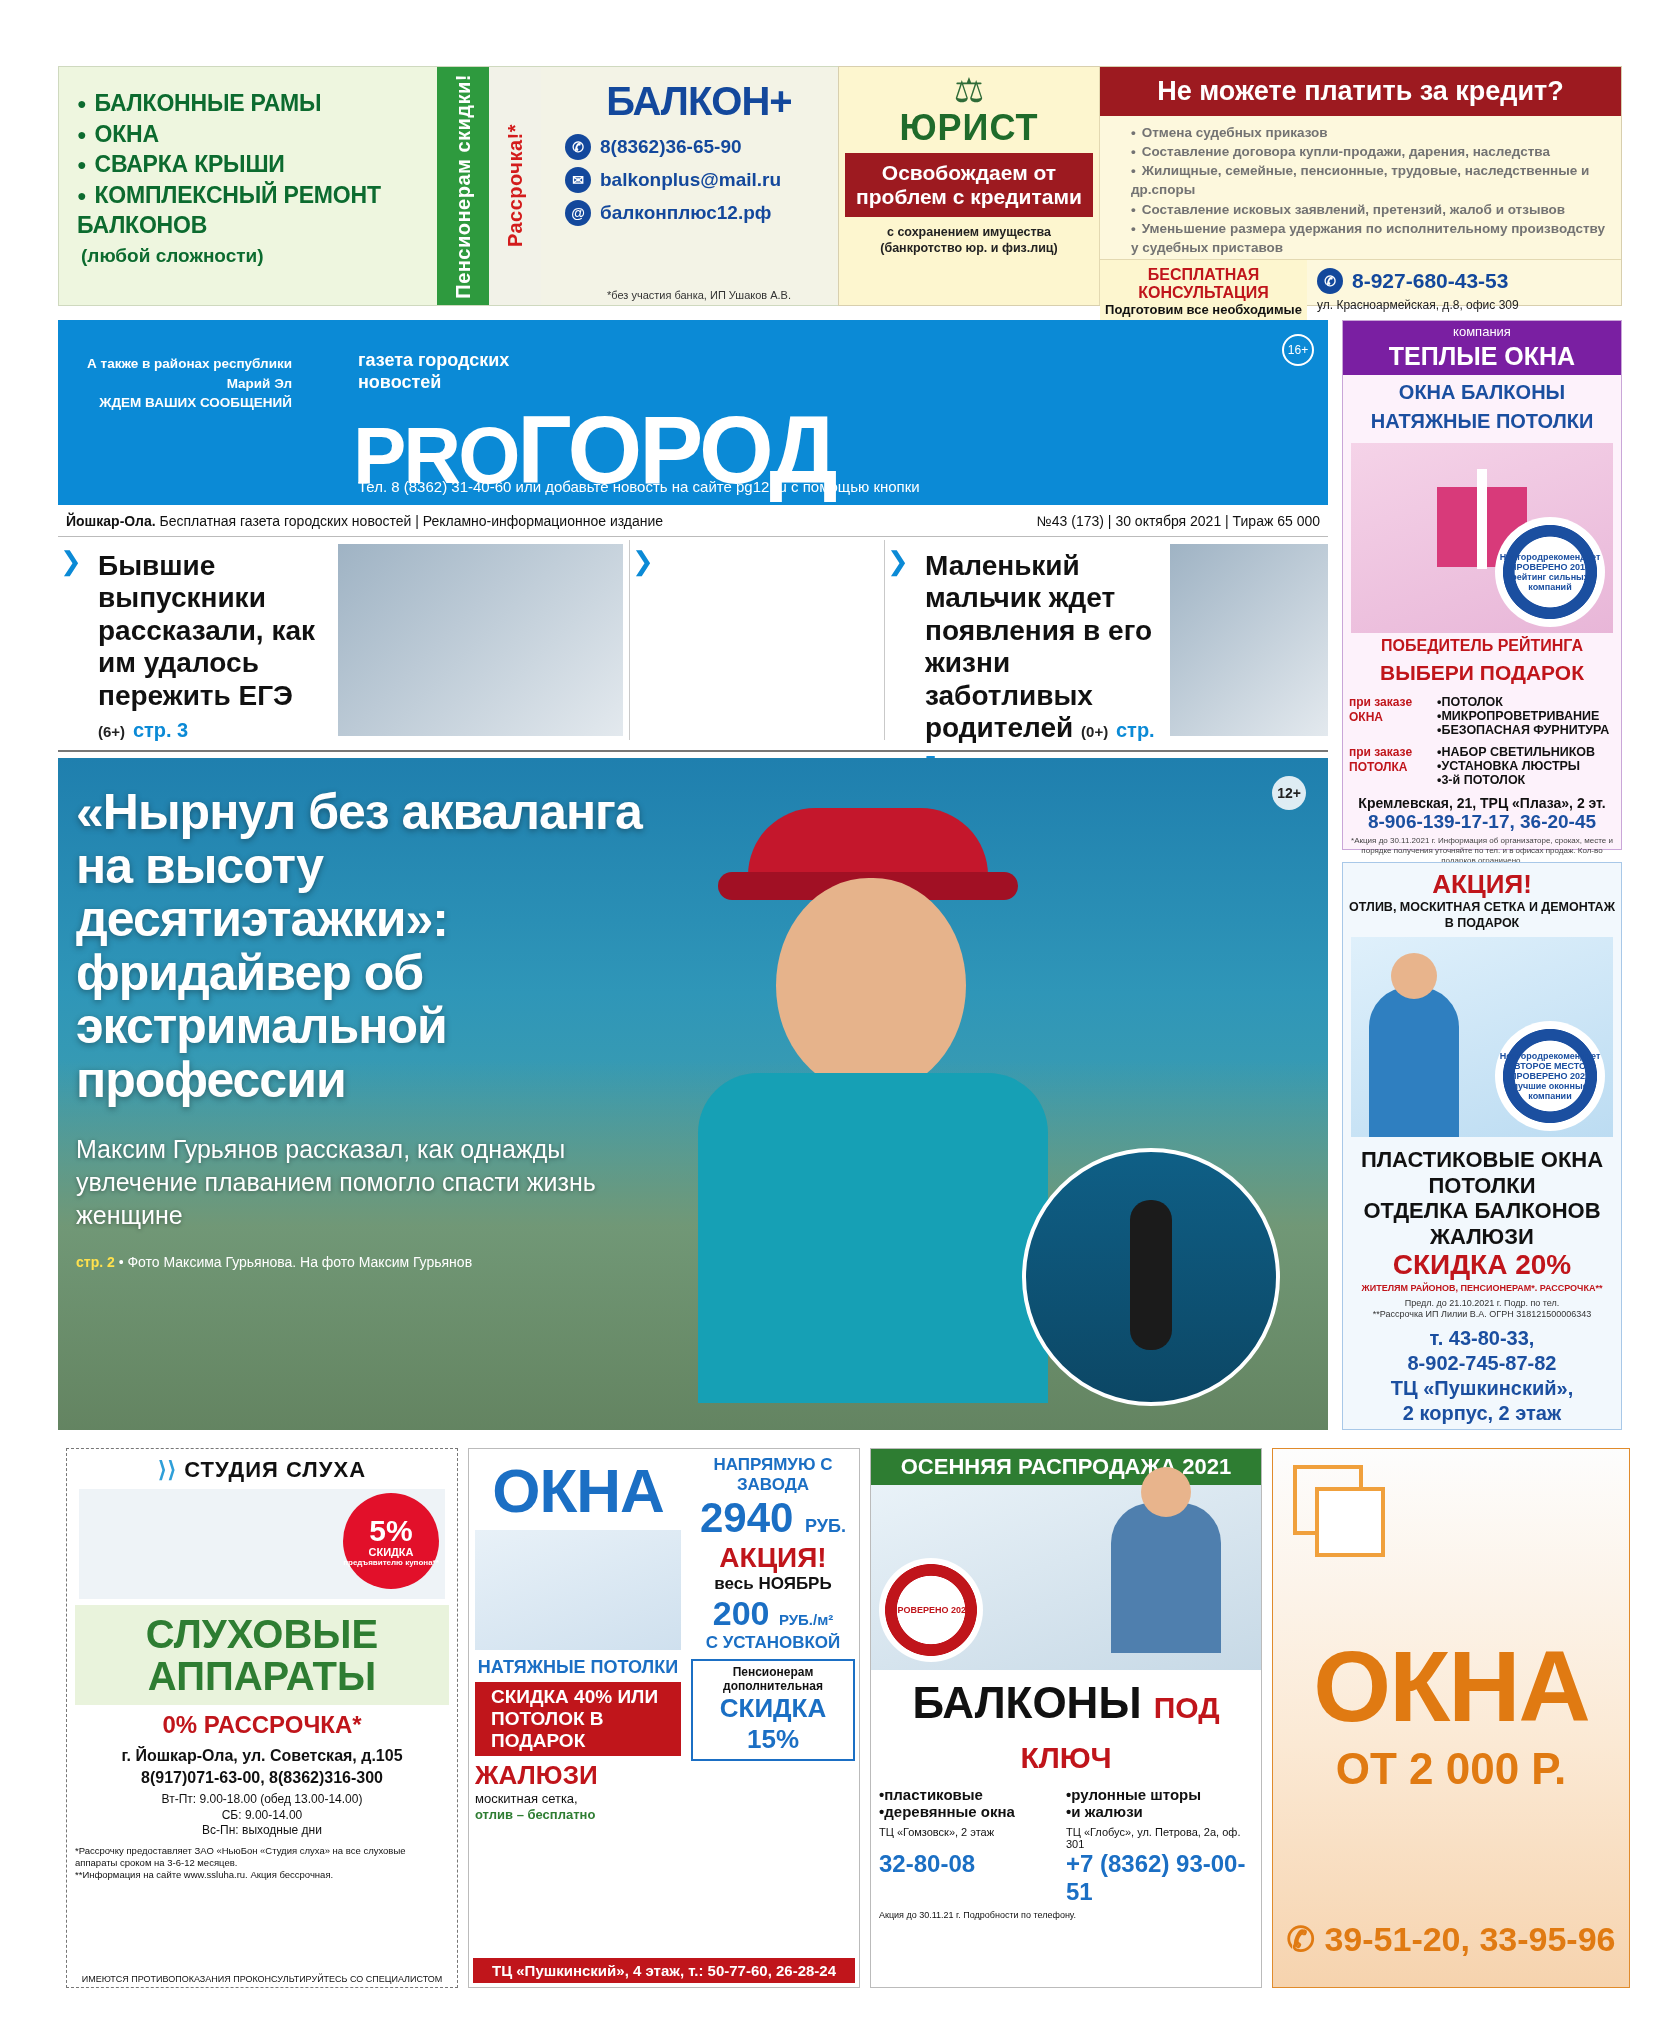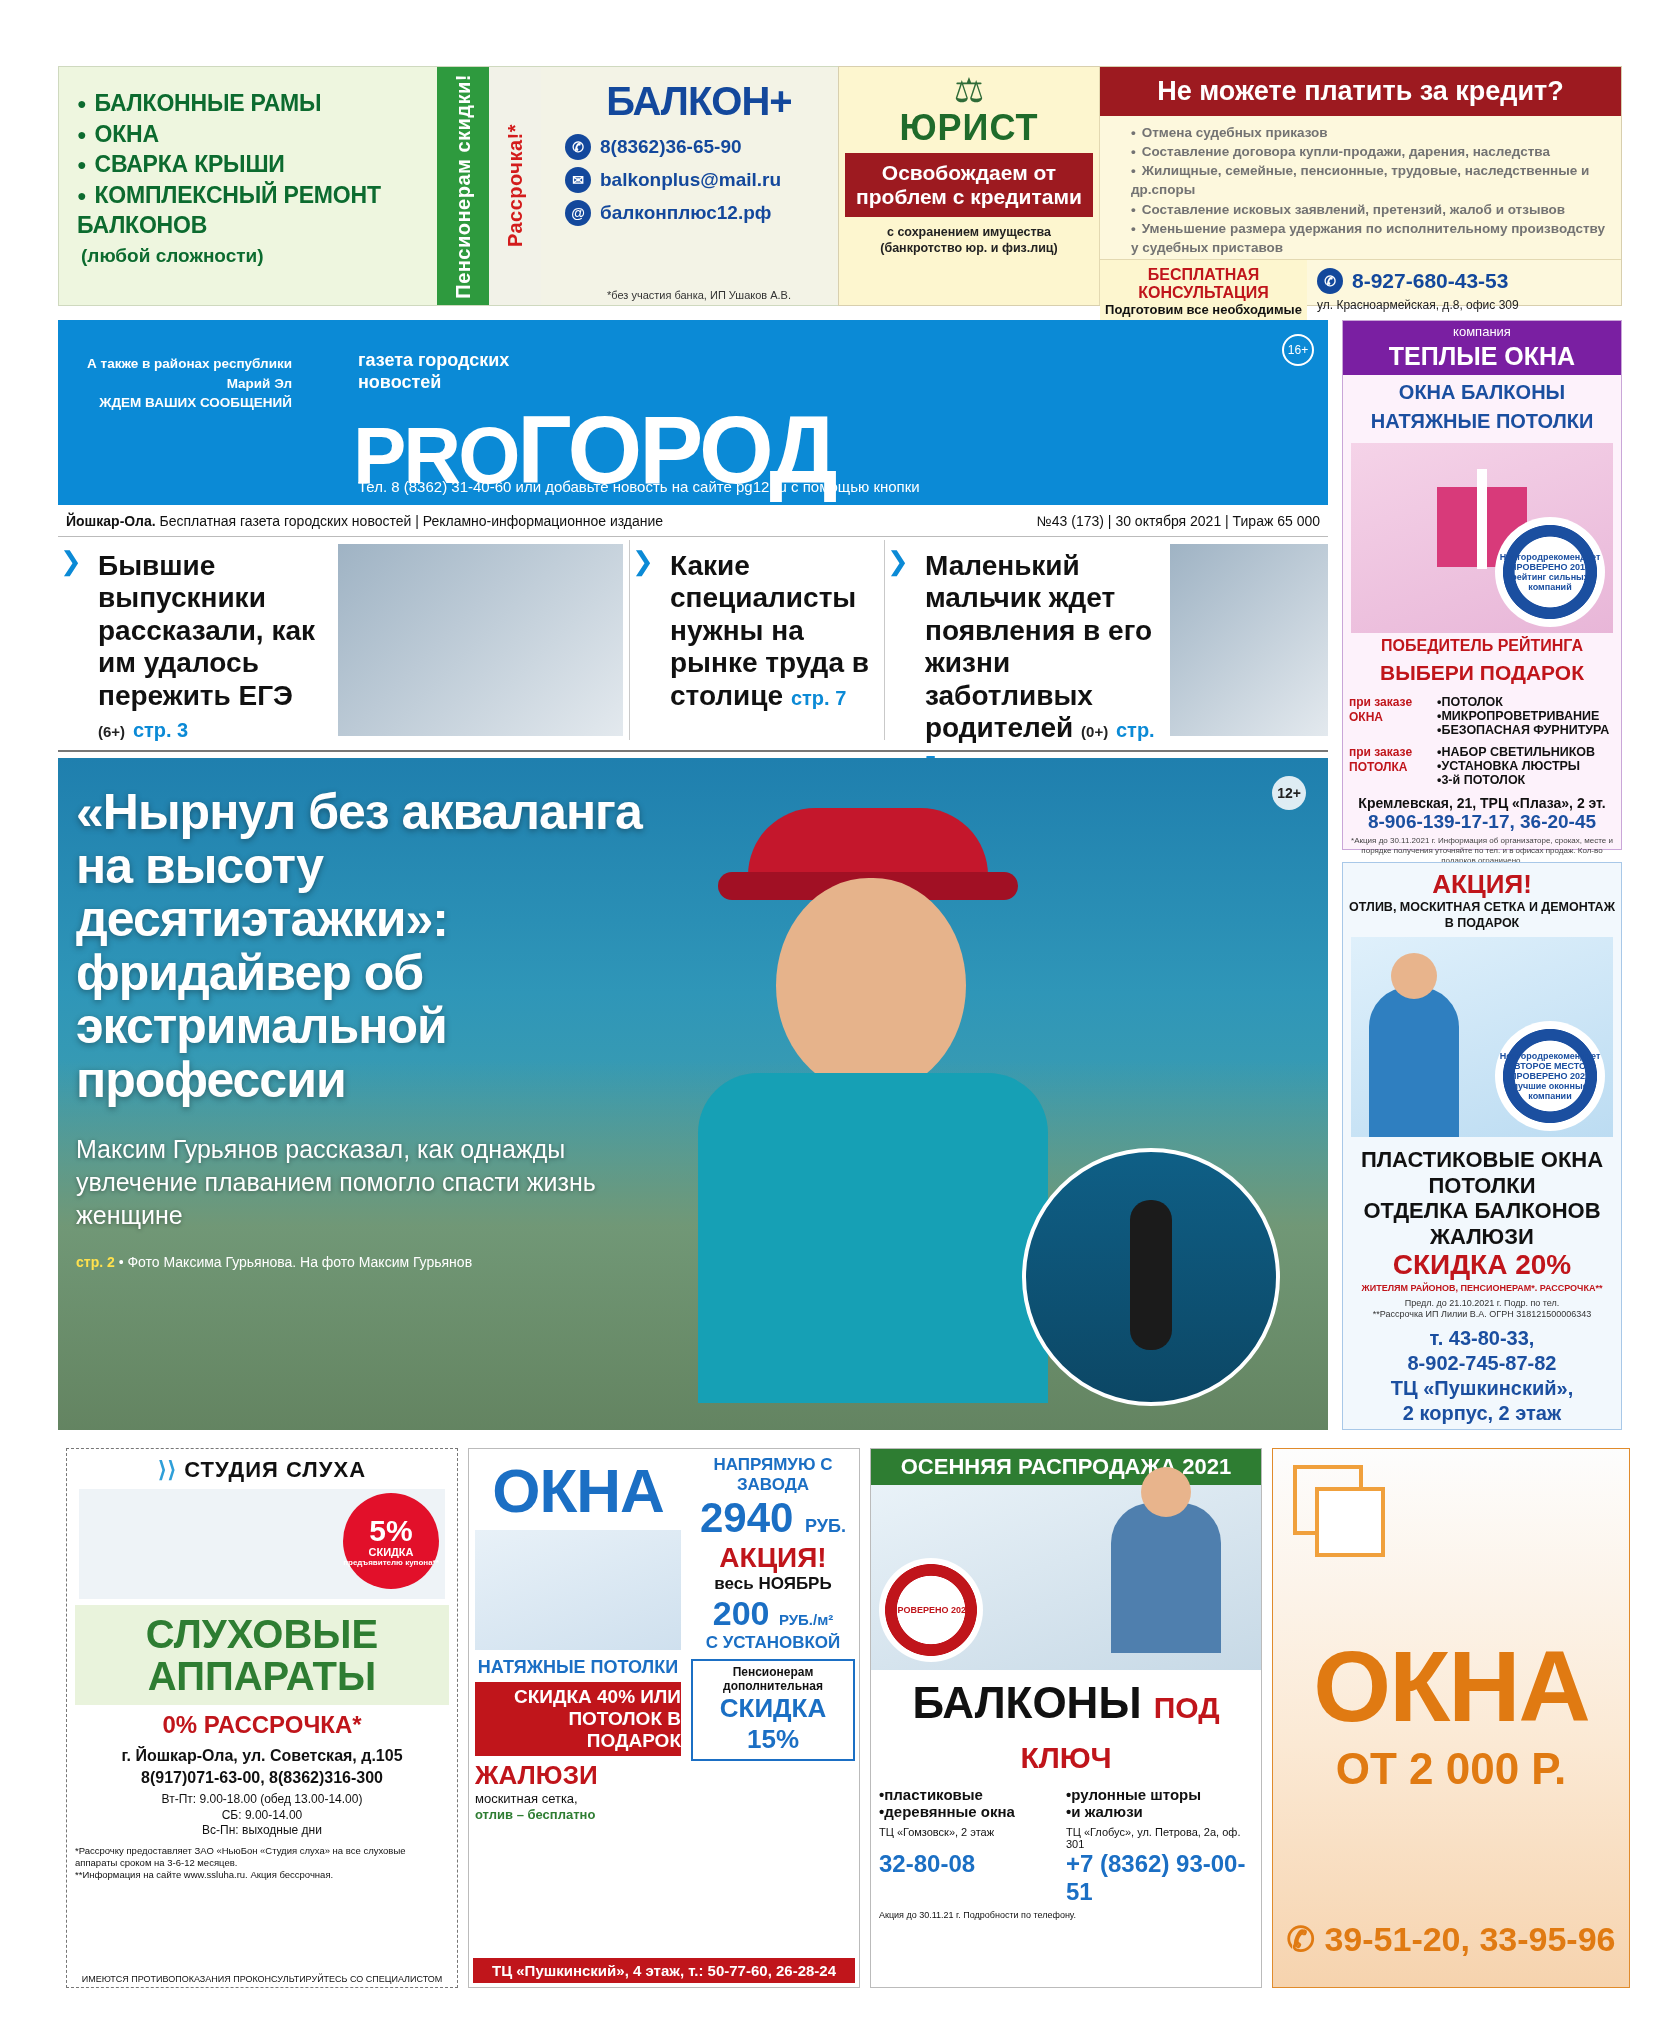--- a/index.html
+++ b/index.html
@@ -125,21 +125,21 @@
   .sh-rass{color:#c0151b;font-size:24px;font-weight:bold;padding:6px 0;}
   .sh-addr{font-size:16px;font-weight:bold;line-height:1.35;}
   .sh-hours{font-size:12px;line-height:1.3;margin-top:4px;}
   .sh-fine{font-size:9.5px;line-height:1.25;margin-top:6px;text-align:left;}
   .sh-foot{position:absolute;left:8px;right:8px;bottom:3px;font-size:9px;text-align:center;}
 
   #ad2{width:392px;display:flex;}
   .ad2-left{width:218px;padding:6px;box-sizing:border-box;}
   .ad2-okna{font-size:62px;font-weight:bold;color:#1b6fc4;text-align:center;letter-spacing:-1px;}
   .ad2-fam{height:120px;margin:4px 0;background:linear-gradient(160deg,#e8f1f8,#cfe0ee);}
-  .ad2-red{background:#c0151b;color:#fff;font-size:19px;font-weight:bold;text-align:right;padding:4px 0;}
+  .ad2-red{background:#c0151b;color:#fff;font-size:19px;font-weight:bold;text-align:left;padding:4px 16px;}
   .ad2-small{font-size:14px;font-weight:bold;color:#111;text-align:center;line-height:1.2;padding:3px 0;}
   .ad2-jal{font-size:26px;font-weight:bold;color:#c0151b;padding-top:4px;}
   .ad2-b{font-size:13px;line-height:1.3;}
   .ad2-b .free{color:#2e7d32;font-weight:bold;}
   .ad2-right{flex:1;padding:6px 4px;box-sizing:border-box;text-align:center;}
   .ad2-dir{font-size:17px;font-weight:bold;color:#1b6fc4;line-height:1.15;}
   .ad2-price{font-size:42px;font-weight:bold;color:#1b6fc4;}
   .ad2-akc{color:#c0151b;font-size:28px;font-weight:bold;}
   .ad2-nov{font-size:17px;font-weight:bold;}
   .ad2-200{font-size:34px;font-weight:bold;color:#1b6fc4;}
@@ -260,21 +260,20 @@
 
   <div class="abs" id="teasers">
     <div class="teaser" style="width:260px">
       <span class="t-arrow">❯</span>
       <div class="t-text"><span>Бывшие выпускники рассказали, как им удалось пережить ЕГЭ</span> <span class="age">(6+)</span> <span class="pg">стр. 3</span></div>
     </div>
     <div class="t-img" style="width:285px;margin:4px 6px"></div>
     <div class="divider-v"></div>
     <div class="teaser" style="width:240px">
       <span class="t-arrow">❯</span>
-      <div class="t-text"><span>Какие специалисты нужны на рынке труда в столице</span> <span class="pg">стр. 7</span></div>
     </div>
     <div class="divider-v"></div>
     <div class="teaser" style="width:265px">
       <span class="t-arrow">❯</span>
       <div class="t-text"><span>Маленький мальчик ждет появления в его жизни заботливых родителей</span> <span class="age">(0+)</span> <span class="pg">стр. 5</span></div>
     </div>
     <div class="t-img" style="flex:1;margin:4px 0 4px 6px"></div>
   </div>
 
   <div class="abs" id="main">

